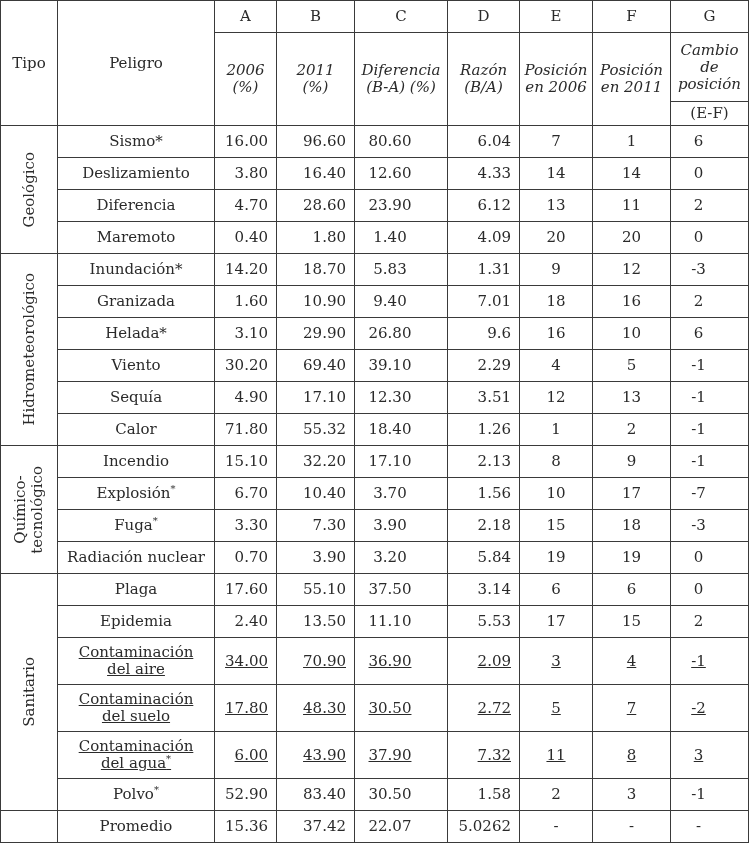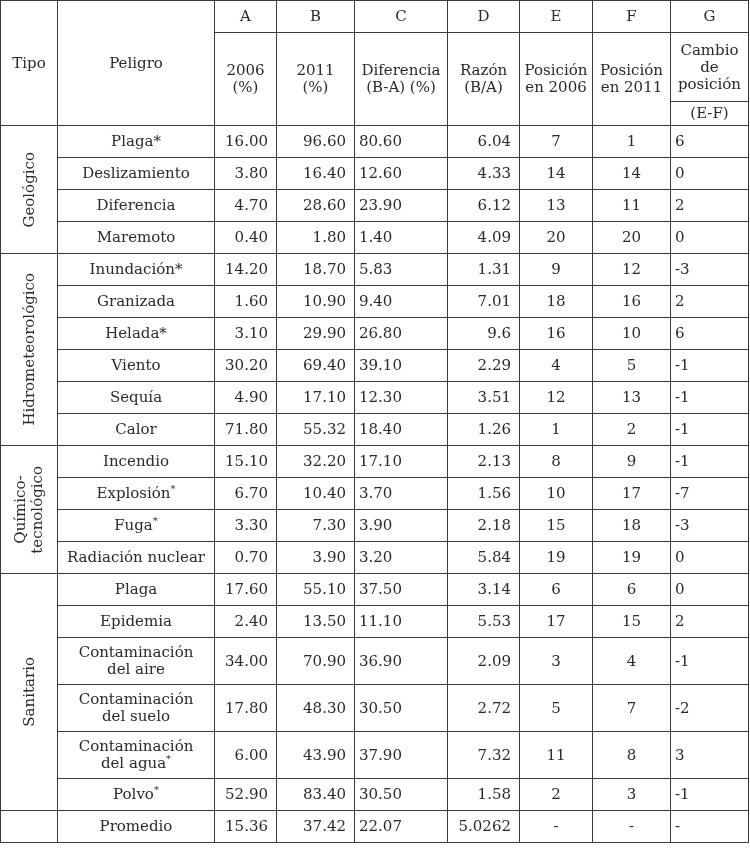--- a/index.html
+++ b/index.html
@@ -17,25 +17,25 @@
   table.hazards td, table.hazards th {
     border: 1px solid #3a3a3a;
     padding: 0 4px;
     font-weight: normal;
     line-height: 17px;
     overflow: hidden;
   }
   table.hazards th { text-align: center; vertical-align: middle; }
   .c { text-align: center; }
   .r { text-align: right; padding-right: 8px !important; }
-  .rc { text-align: left; padding-right: 26px !important; }
+  .rc { text-align: center; padding-right: 26px !important; }
   tr.row-std td { height: 31px; }
-  tr.row-tall td { height: 46px; }
+  tr.row-tall td { height: 46px; text-decoration: underline; }
   tr.hdr-letters th { height: 31px; }
-  tr.hdr-labels th { height: 68px; }
+  tr.hdr-labels th { height: 68px; font-style: italic; }
   tr.hdr-sub th { height: 23px; }
   .vert {
     writing-mode: vertical-rl;
     transform: rotate(180deg);
     white-space: nowrap;
     margin: 0 auto;
     text-align: center;
     line-height: 17px;
   }
   sup { font-size: 10px; line-height: 0; vertical-align: 6px; }
@@ -102,21 +102,21 @@
     <tr class="hdr-sub">
       <th>(E-F)</th>
     </tr>
   </thead>
   <tbody>
 
     <tr class="row-std">
       <td rowspan="4" class="tipo-cell">
         <div class="vert">Geológico</div>
       </td>
-      <td class="c">Plaga*</td>
+      <td class="c">Sismo*</td>
       <td class="r">16.00</td>
       <td class="r">96.60</td>
       <td class="rc">80.60</td>
       <td class="r">6.04</td>
       <td class="c">7</td>
       <td class="c">1</td>
       <td class="rc">6</td>
     </tr>
     <tr class="row-std">
       <td class="c">Deslizamiento</td>

